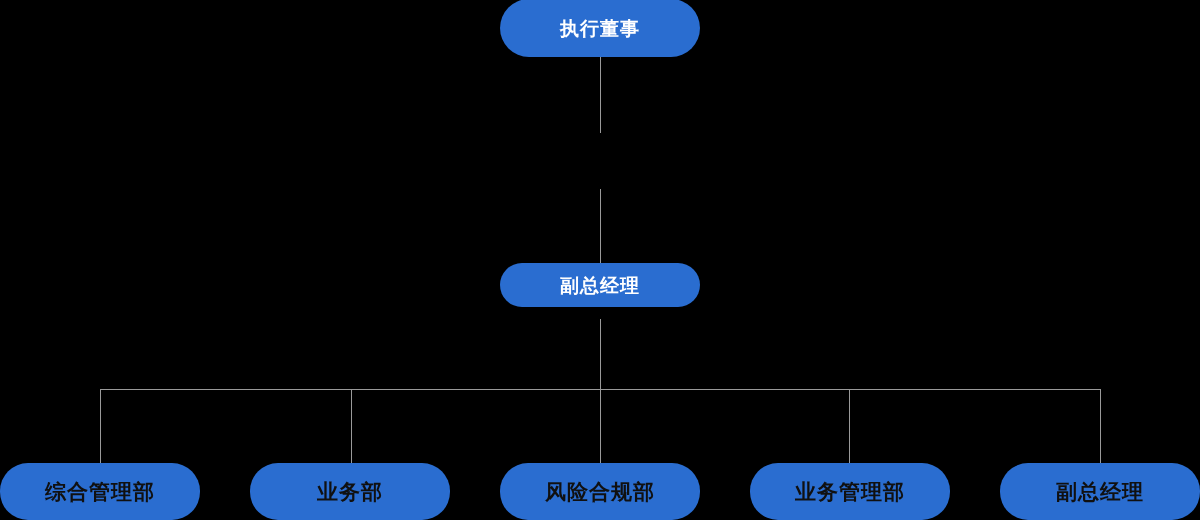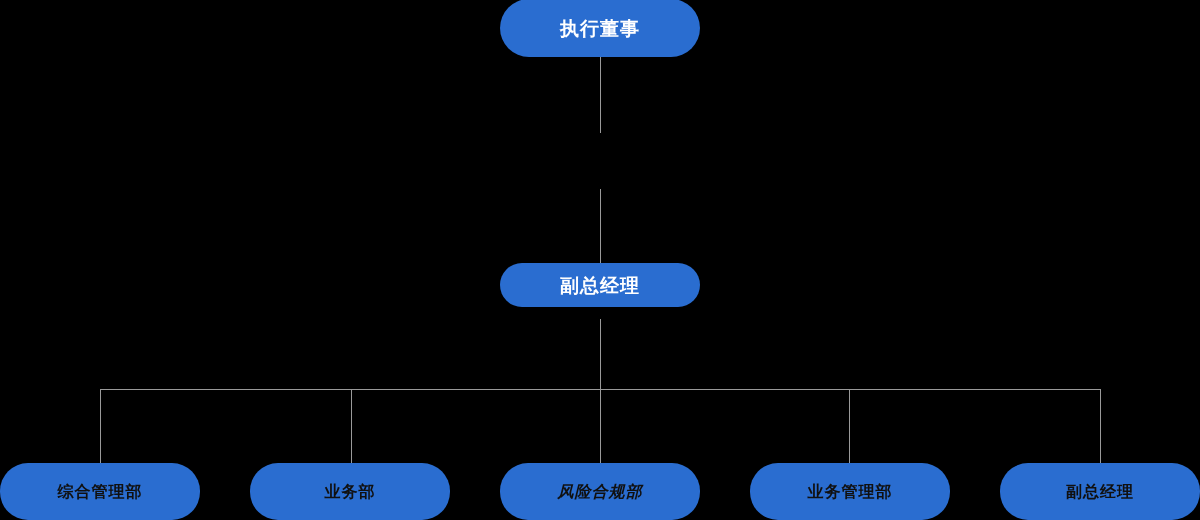--- a/index.html
+++ b/index.html
@@ -37,26 +37,26 @@
   .node-label {
     display: block;
     line-height: 1;
   }
   .lvl-exec   { left: 500px; top: -1px;  width: 200px; height: 58px; border-radius: 29px; }
   .lvl-gm     { left: 500px; top: 133px; width: 200px; height: 56px; }
   .lvl-dgm    { left: 500px; top: 263px; width: 200px; height: 44px; }
   .dept       { top: 463px; width: 200px; height: 57px; border-radius: 28px; }
   .dept-0 { left: 0px; }
   .dept-1 { left: 250px; }
-  .dept-2 { left: 500px; font-style: italic; }
+  .dept-2 { left: 500px; }
   .dept-3 { left: 750px; text-align: right; }
   .dept-4 { left: 1000px; }
 
   .text-light { color: #ffffff; font-size: 19px; font-weight: 700; }
-  .text-dark  { color: #101010; font-size: 16px; font-weight: 700; }
+  .text-dark  { color: #101010; font-size: 21px; font-weight: 700; }
 </style>
 </head>
 <body>
 
 <div id="canvas">
 
   <svg class="connectors" width="1200" height="520" viewBox="0 0 1200 520" shape-rendering="crispEdges">
 
     <line x1="600.5" y1="57" x2="600.5" y2="133" stroke="#9a9a9a" stroke-width="1.6"></line>
 

